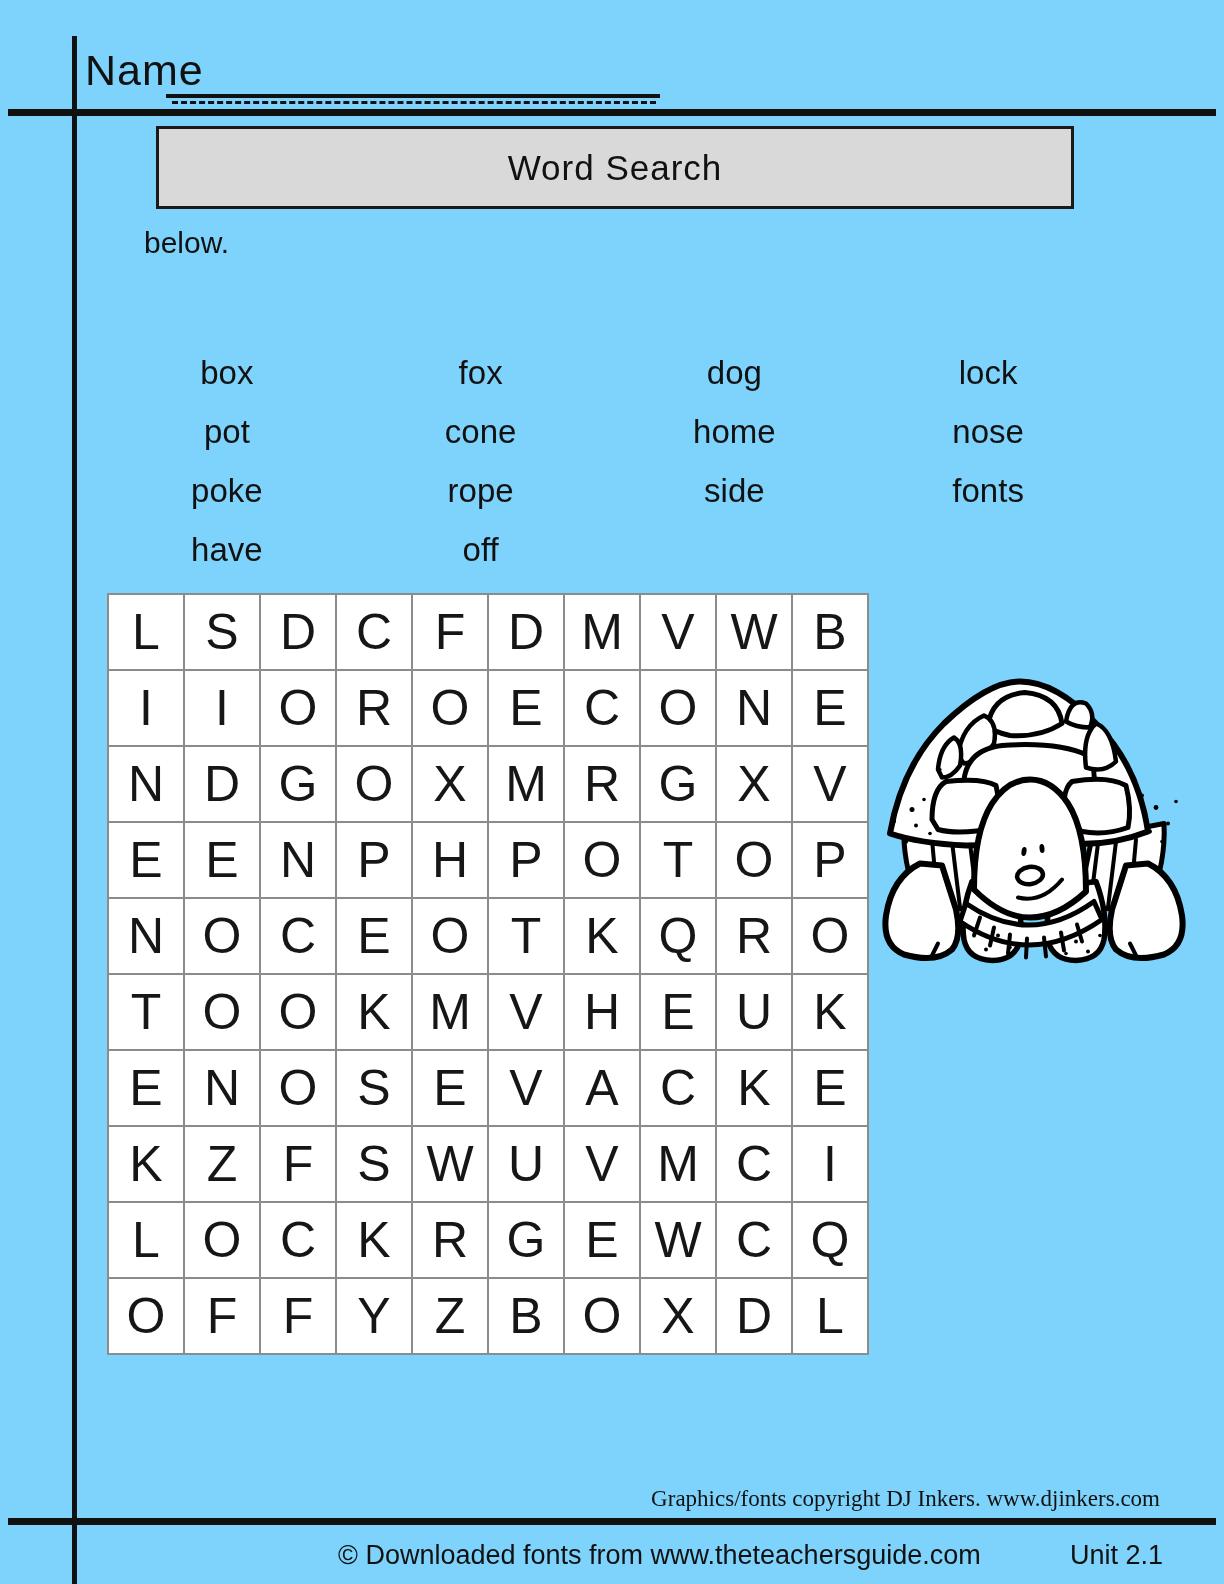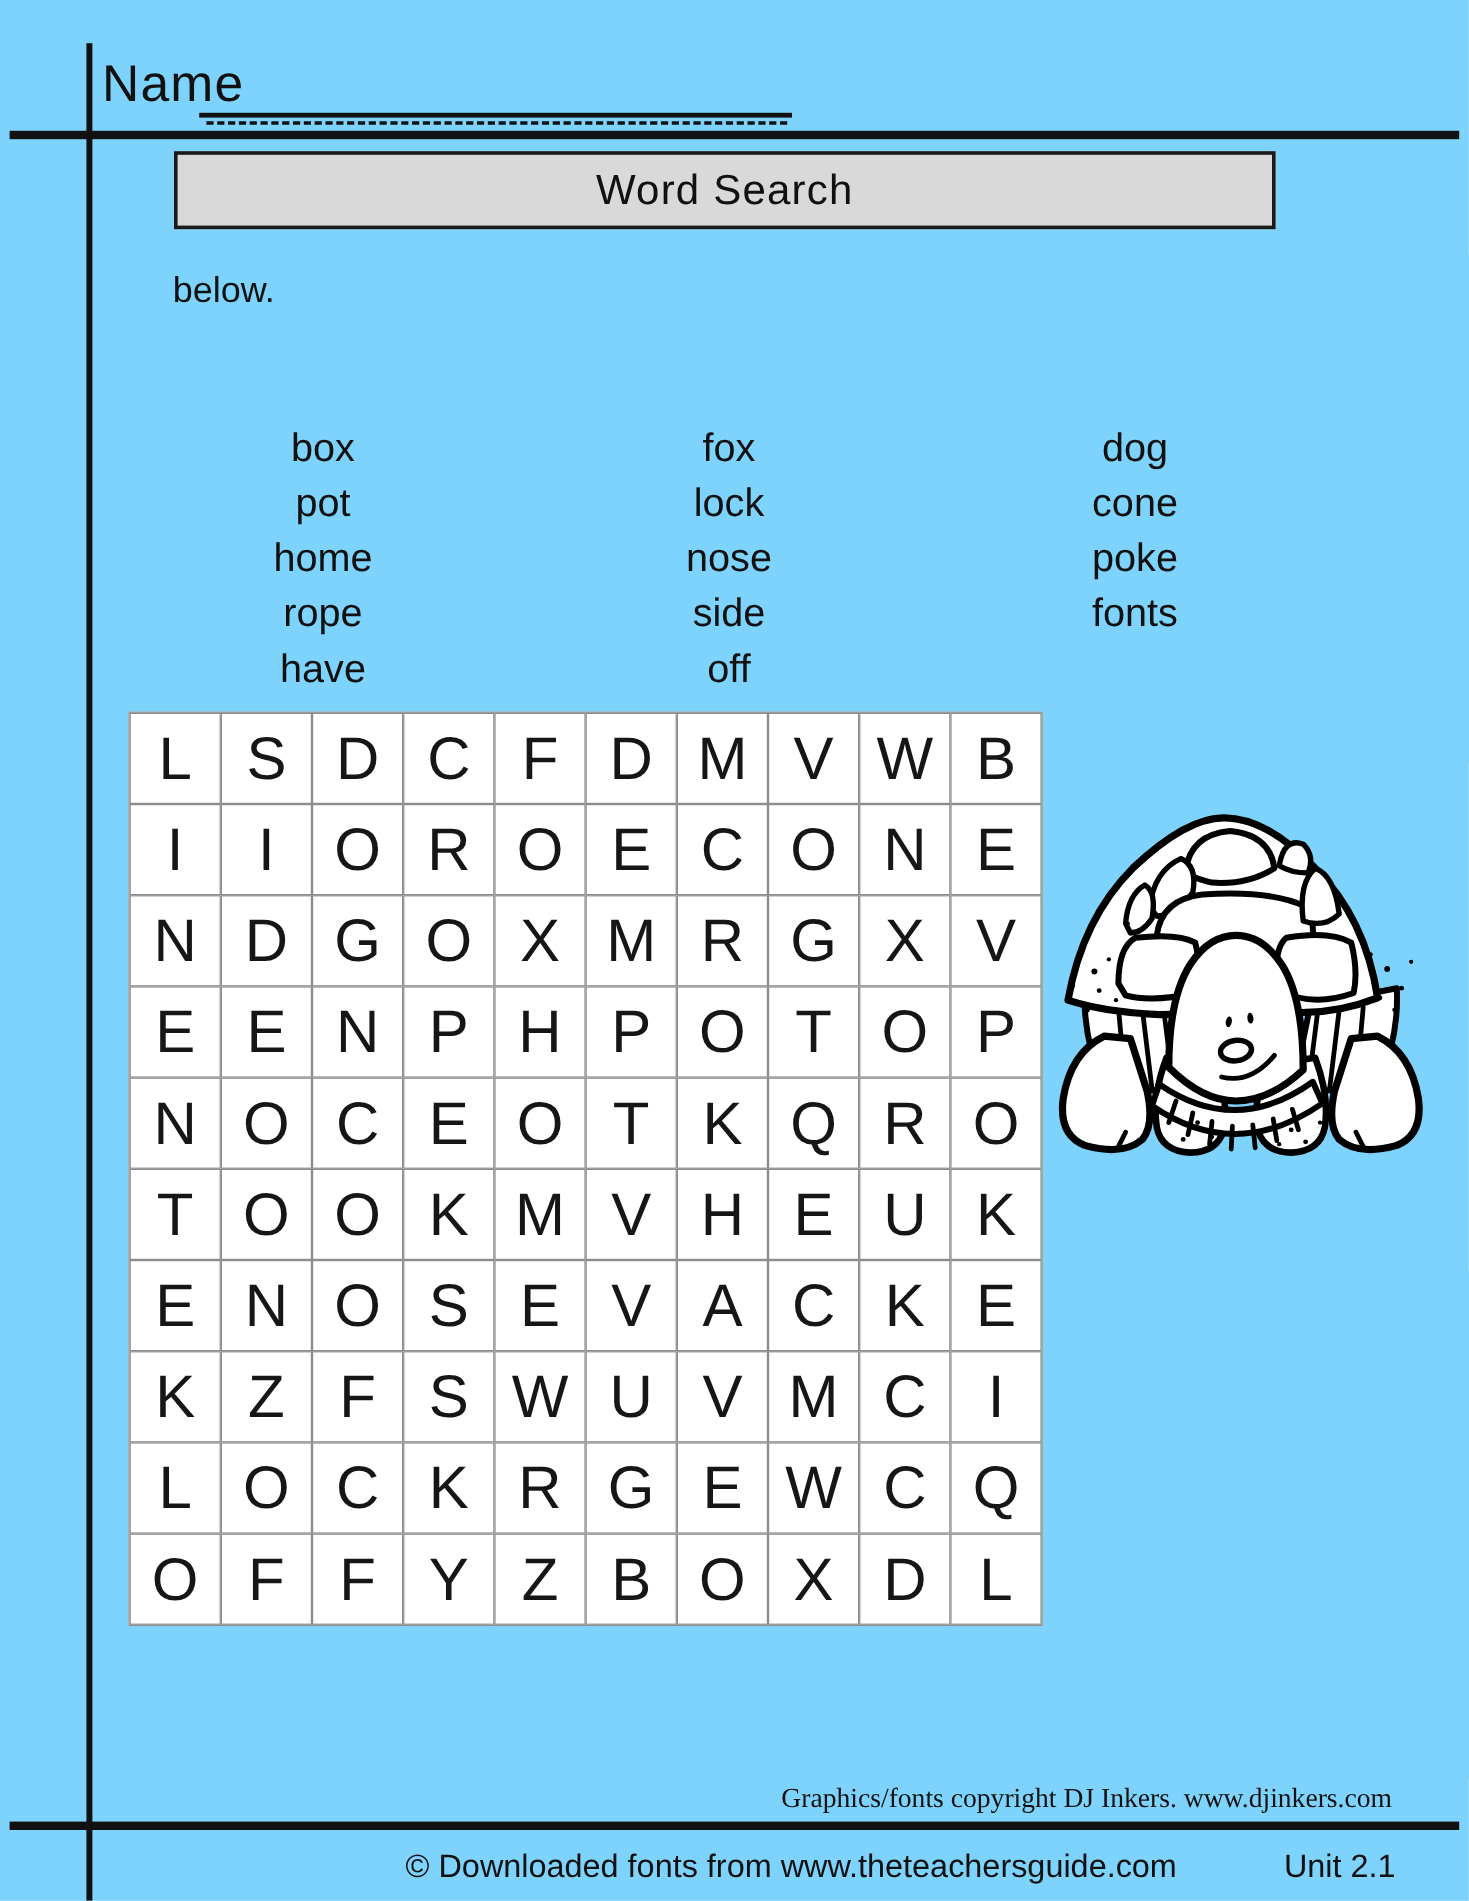--- a/index.html
+++ b/index.html
@@ -13,32 +13,32 @@
   .page{position:relative;width:1224px;height:1584px;background:#7dd3fc;overflow:hidden;margin:0 auto;}
 
   .vline{position:absolute;left:72px;top:36px;width:5px;height:1548px;background:var(--ink);}
   .top-rule{position:absolute;left:8px;top:109px;width:1208px;height:7px;background:var(--ink);}
   .bottom-rule{position:absolute;left:8px;top:1518px;width:1208px;height:7px;background:var(--ink);}
 
   .name-label{position:absolute;left:85px;top:46px;font-size:43px;letter-spacing:1px;}
   .name-underline{position:absolute;left:166px;top:94px;width:494px;height:0;border-bottom:4px solid var(--ink);}
   .name-underline-dashed{position:absolute;left:172px;top:101px;width:484px;height:0;border-bottom:3px dashed var(--ink);}
 
-  .title-box{position:absolute;left:145px;top:126px;width:918px;height:65px;background:var(--title-box-bg);
+  .title-box{position:absolute;left:156px;top:126px;width:918px;height:83px;background:var(--title-box-bg);
     border:3px solid var(--title-box-border);display:flex;align-items:center;justify-content:center;}
   .title-box span{font-size:35px;letter-spacing:1px;}
 
   .directions{position:absolute;left:144px;top:206px;width:920px;font-size:30px;line-height:42px;}
   .dir-line1{white-space:nowrap;}
   .dir-arrow{display:inline-block;vertical-align:-2px;margin-right:7px;}
   .dir-label{font-size:25px;margin-right:8px;}
   .dir-line2{margin-top:16px;}
 
   .word-list{position:absolute;left:100px;top:350px;width:1015px;display:grid;
-    grid-template-columns:repeat(3,1fr);row-gap:1px;}
+    grid-template-columns:repeat(4,1fr);row-gap:14px;}
   .word{height:45px;display:flex;align-items:center;justify-content:center;font-size:33px;}
 
   .puzzle{position:absolute;left:107px;top:593px;display:grid;
     grid-template-columns:repeat(10,76px);grid-auto-rows:76px;
     border:1px solid var(--grid-line);background:#fff;}
   .cell{border:1px solid var(--grid-line);display:flex;align-items:center;justify-content:center;
     font-size:50px;font-weight:400;color:#161616;}
 
   .turtle{position:absolute;left:880px;top:672px;width:308px;height:295px;}
 
@@ -63,22 +63,22 @@
   </div>
 
   <div class="directions">
     <div class="dir-line2">below.</div>
   </div>
 
   <div class="word-list">
       <div class="word">box</div>
       <div class="word">fox</div>
       <div class="word">dog</div>
+      <div class="word">lock</div>
       <div class="word">pot</div>
-      <div class="word">lock</div>
       <div class="word">cone</div>
       <div class="word">home</div>
       <div class="word">nose</div>
       <div class="word">poke</div>
       <div class="word">rope</div>
       <div class="word">side</div>
       <div class="word">fonts</div>
       <div class="word">have</div>
       <div class="word">off</div>
     </div>

